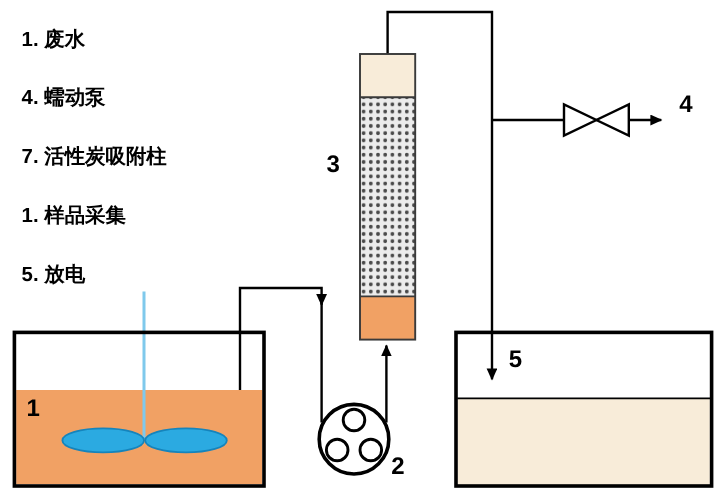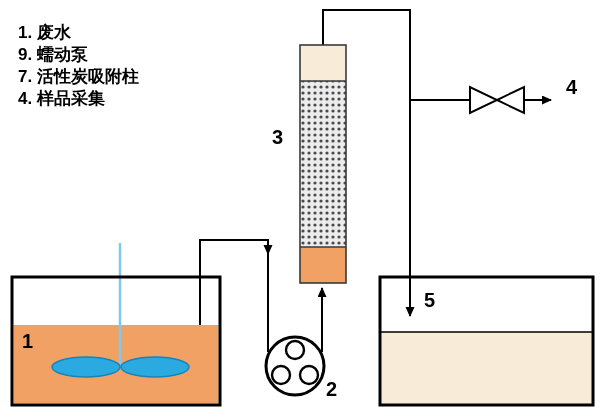--- a/index.html
+++ b/index.html
@@ -6,21 +6,21 @@
   .canvas{
     position:relative;
     width:600px;height:416px;
     background:#ffffff;
     font-family:"Liberation Sans","DejaVu Sans",sans-serif;
     overflow:hidden;
   }
   .canvas svg{position:absolute;left:0;top:0;}
   .legend{
     position:absolute;left:18px;top:22px;
-    display:flex;flex-direction:column;gap:0;
+    display:flex;flex-direction:column;gap:27px;
     font-size:17px;font-weight:600;color:#000;line-height:22px;
   }
   .num{
     position:absolute;
     font-size:20px;font-weight:bold;color:#000;line-height:22px;
   }
   .pipe{fill:none;stroke:#000;stroke-width:2;}
   .vessel-border{fill:none;stroke:#000;stroke-width:3;}
   .col-border{fill:none;stroke:#3a3a3a;stroke-width:1.6;}
   .valve-body{fill:#fff;stroke:#000;stroke-width:2;}
@@ -82,23 +82,24 @@
     <g>
       <circle class="pump-outer" cx="295" cy="366" r="29"></circle>
       <circle class="pump-roller" cx="295" cy="350" r="9"></circle>
       <circle class="pump-roller" cx="281" cy="375" r="9"></circle>
       <circle class="pump-roller" cx="309" cy="375" r="9"></circle>
     </g>
   </svg>
 
   <div class="legend">
     <div class="legend-item">1. 废水</div>
-    <div class="legend-item">9. 蠕动泵</div>
+    <div class="legend-item">4. 蠕动泵</div>
     <div class="legend-item">7. 活性炭吸附柱</div>
-    <div class="legend-item">4. 样品采集</div>
+    <div class="legend-item">1. 样品采集</div>
+    <div class="legend-item">5. 放电</div>
   </div>
 
   <div class="num" style="left:22px;top:330px;">1</div>
   <div class="num" style="left:326px;top:378px;">2</div>
   <div class="num" style="left:272px;top:126px;">3</div>
   <div class="num" style="left:566px;top:76px;">4</div>
   <div class="num" style="left:424px;top:289px;">5</div>
 
 </div>
 

